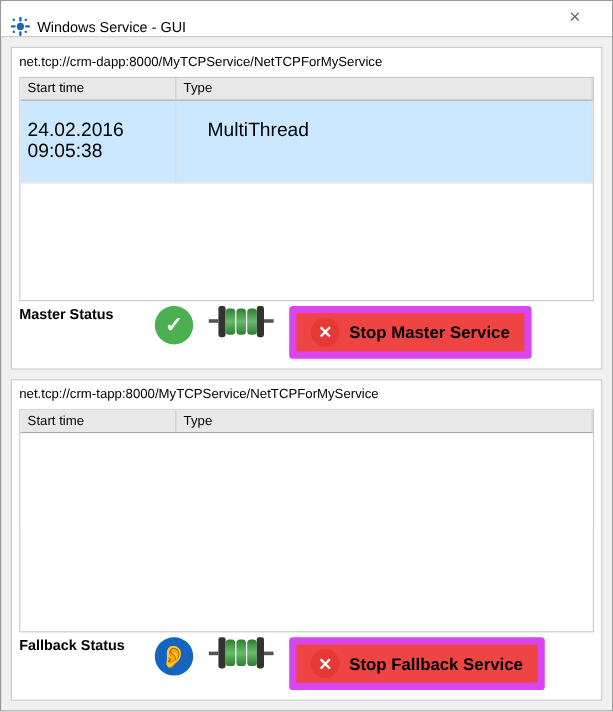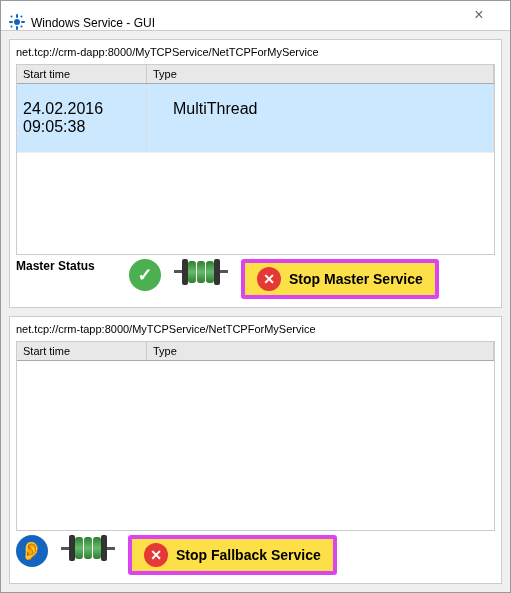--- a/index.html
+++ b/index.html
@@ -205,22 +205,22 @@
       width: 6px;
       height: 26px;
       background: #333;
       border-radius: 2px;
     }
 
     .stop-button {
       display: flex;
       align-items: center;
       gap: 8px;
-      background: #fde047;
-      border: 4px solid #d946ef;
+      background: #ef4444;
+      border: 6px solid #d946ef;
       border-radius: 3px;
       padding: 4px 12px;
       cursor: pointer;
       font-size: 14px;
       font-weight: bold;
       color: #000;
       white-space: nowrap;
     }
 
     .stop-icon {
@@ -315,20 +315,21 @@
         <div class="table-header-row">
           <div class="th-cell th-starttime">Start time</div>
           <div class="th-cell th-type">Type</div>
         </div>
         <div class="table-body" id="fallback-table-body">
             <div class="table-body-empty"></div>
           </div>
       </div>
 
       <div class="status-bar">
+        <span class="status-label">Fallback Status</span>
         <div class="icon-ear">👂</div>
 
         <div class="icon-connector">
           <div class="connector-line"></div>
           <div class="connector-cap"></div>
           <div class="connector-body">
             <div class="connector-segment"></div>
             <div class="connector-segment"></div>
             <div class="connector-segment"></div>
           </div>

